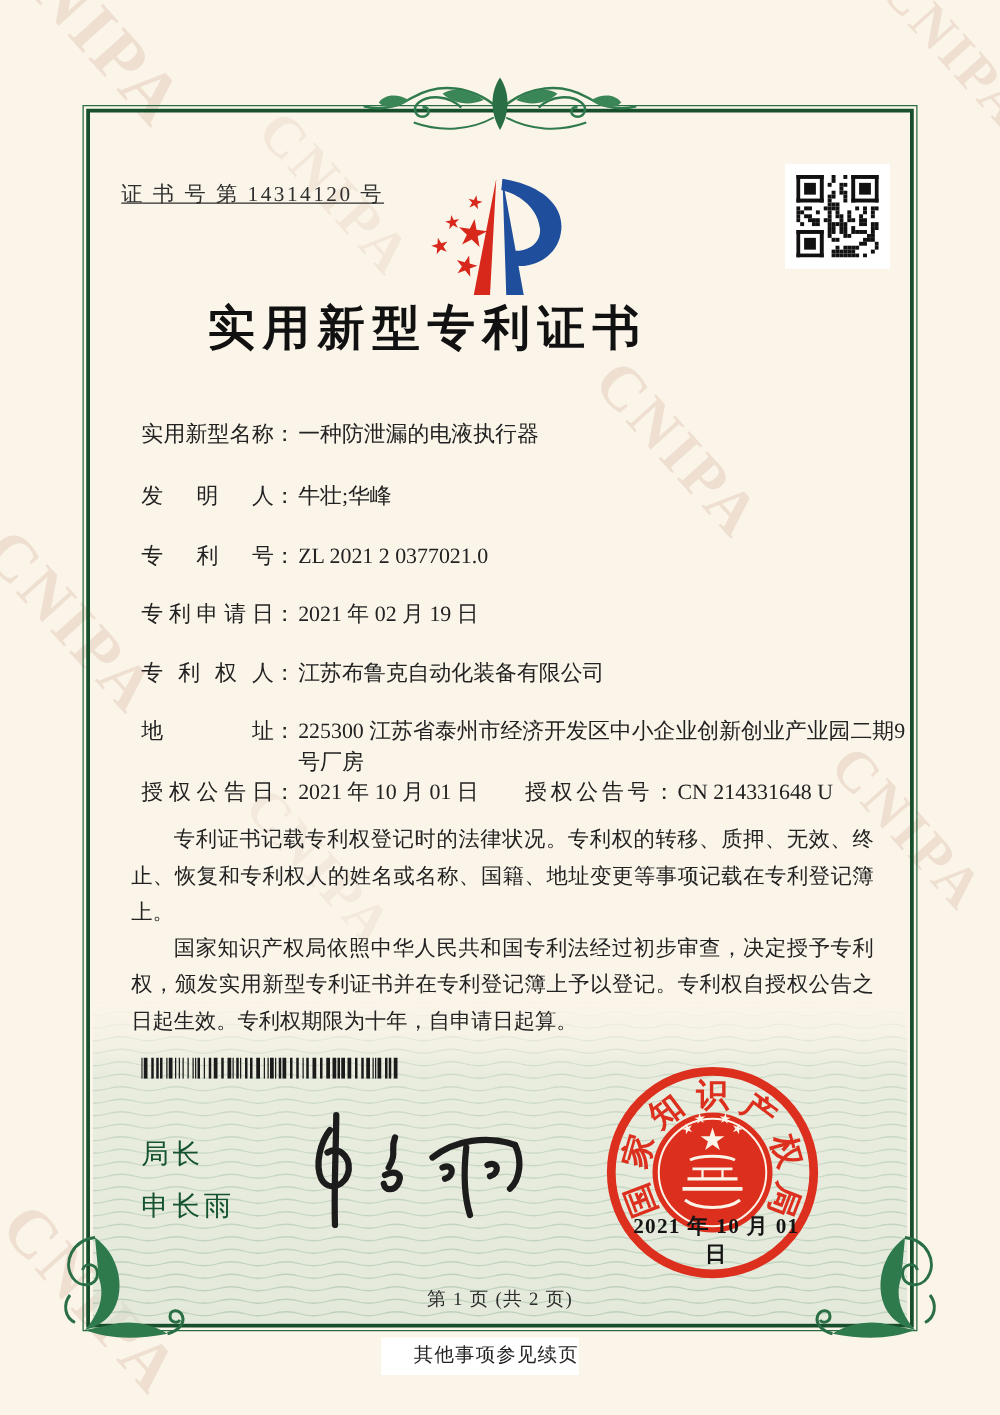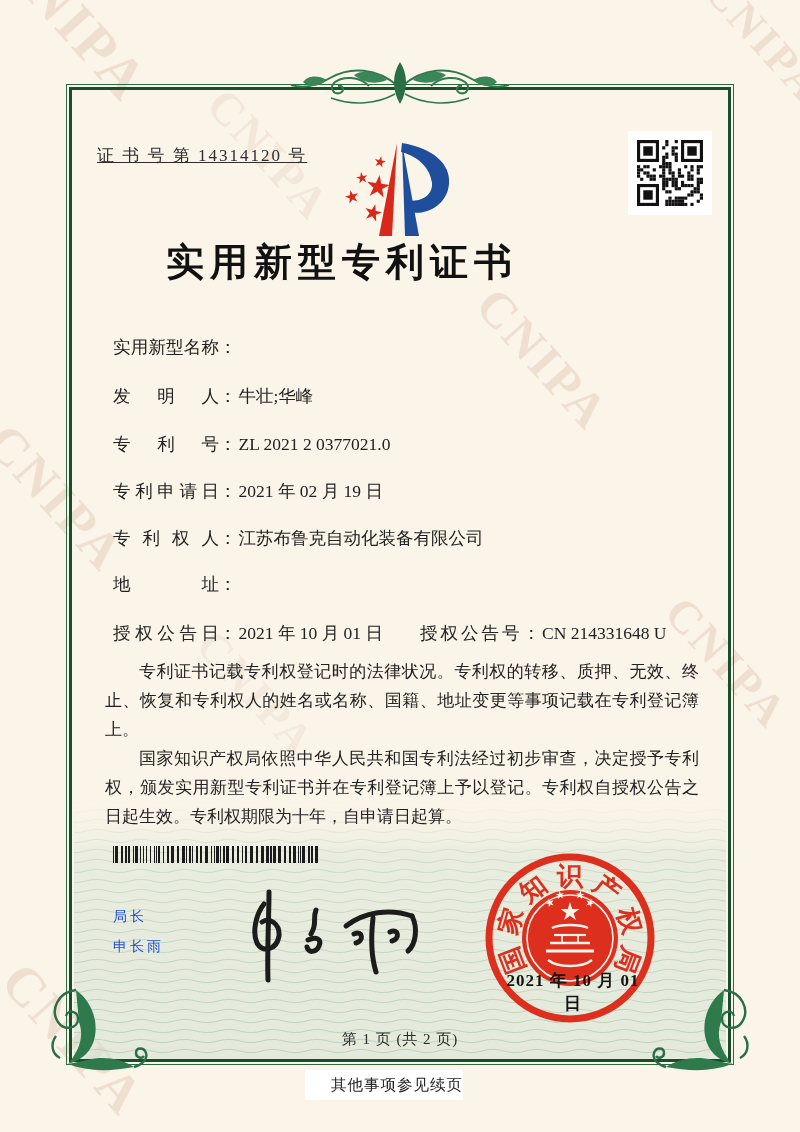--- a/index.html
+++ b/index.html
@@ -51,21 +51,21 @@
   .addr-value{width:486px;}
   .pair2{position:absolute;left:307px;top:0;display:flex;white-space:nowrap;}
   .paragraphs{
     position:absolute;left:105px;top:657px;width:594px;
     font-size:17px;line-height:29px;text-align:justify;color:#222;
   }
   .paragraphs p{margin:0;text-indent:2em;}
   .barcode{position:absolute;left:113px;top:846px;width:206px;height:17px;}
   .officer{position:absolute;left:113px;top:908px;
     font-family:"Liberation Sans","DejaVu Sans",sans-serif;
-    font-size:14px;letter-spacing:3px;color:#1d4ed8;}
+    font-size:22px;letter-spacing:3px;color:#14532d;}
   .officer div{margin-bottom:12px;}
   .signature{position:absolute;left:218px;top:884px;}
   .seal{position:absolute;left:480px;top:848px;width:180px;height:180px;}
   .seal-date{
     position:absolute;left:497px;top:969px;width:152px;
     font-size:17px;font-weight:bold;color:#141414;letter-spacing:1px;
     text-align:center;z-index:5;
   }
   .page-info{
     position:absolute;left:68px;top:1030px;width:664px;text-align:center;
@@ -315,20 +315,21 @@
       <rect x="18.857142857142858" y="44" width="3.142857142857143" height="22" fill="#111"></rect>
       <rect x="6.285714285714286" y="50.285714285714285" width="9.428571428571429" height="9.428571428571429" fill="#111"></rect>
     </svg>
 </div>
 
 <div class="title">实用新型专利证书</div>
 
 <div class="field-row" style="top:335px;">
   <span class="field-label">实用新型名称</span>
     <span class="field-colon">：</span>
+  <span class="field-value">一种防泄漏的电液执行器</span>
 </div>
 <div class="field-row" style="top:384px;">
   <span class="field-label">发明人</span>
     <span class="field-colon">：</span>
   <span class="field-value">牛壮;华峰</span>
 </div>
 <div class="field-row" style="top:432px;">
   <span class="field-label">专利号</span>
     <span class="field-colon">：</span>
   <span class="field-value">ZL 2021 2 0377021.0</span>
@@ -339,20 +340,21 @@
   <span class="field-value">2021 年 02 月 19 日</span>
 </div>
 <div class="field-row" style="top:526px;">
   <span class="field-label">专利权人</span>
     <span class="field-colon">：</span>
   <span class="field-value">江苏布鲁克自动化装备有限公司</span>
 </div>
 <div class="field-row" style="top:572px;">
   <span class="field-label">地址</span>
     <span class="field-colon">：</span>
+  <span class="field-value addr-value">225300 江苏省泰州市经济开发区中小企业创新创业产业园二期9号厂房</span>
 </div>
 <div class="field-row" style="top:621px;width:620px;">
   <span class="field-label">授权公告日</span>
     <span class="field-colon">：</span>
   <span class="field-value">2021 年 10 月 01 日</span>
   <span class="pair2">
     <span style="letter-spacing:3px;">授权公告号</span>
       <span class="field-colon">：</span>
     <span>CN 214331648 U</span>
   </span>

